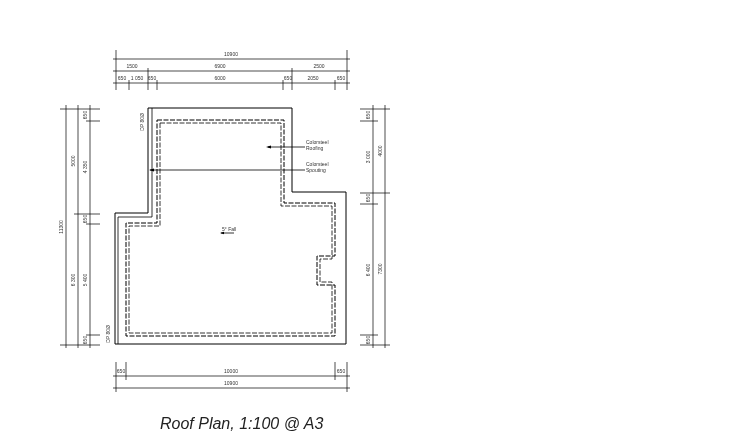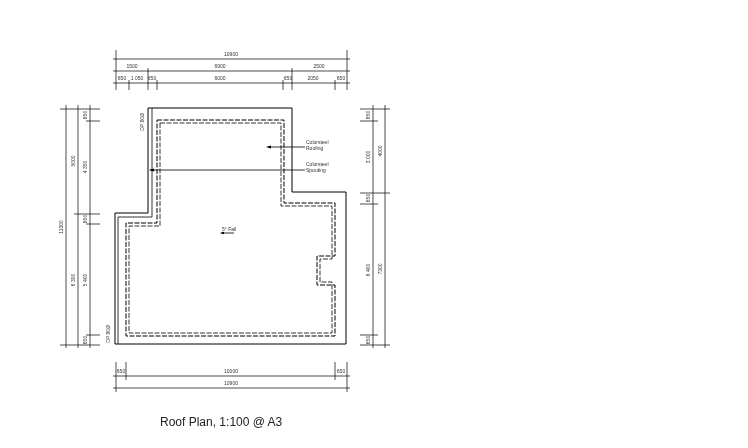--- a/index.html
+++ b/index.html
@@ -1,20 +1,20 @@
 <!DOCTYPE html>
 <html><head>
 <meta charset="utf-8">
 <style>
   html, body { margin: 0; padding: 0; background: #ffffff; }
   body { width: 748px; height: 448px; position: relative; overflow: hidden; font-family: "Liberation Sans", sans-serif; }
   #drawing { position: absolute; left: 0; top: 0; width: 748px; height: 448px; }
   .dim { font-family: "Liberation Sans", sans-serif; font-size: 5px; fill: #333; }
   .note { font-family: "Liberation Sans", sans-serif; font-size: 5px; fill: #333; }
-  .caption { position: absolute; left: 160px; top: 415px; font-size: 12px; color: #222; font-family: "Liberation Sans", sans-serif; white-space: nowrap; }
+  .caption { position: absolute; left: 160px; top: 415px; font-size: 16px; color: #222; font-family: "Liberation Sans", sans-serif; white-space: nowrap; font-style: italic; }
 </style>
 </head>
 <body>
 
 <svg id="drawing" viewBox="0 0 748 448" xmlns="http://www.w3.org/2000/svg">
   <g stroke="#000" fill="none">
 
     <path stroke-width="1" d="M148,108 L292,108 L292,192 L346,192 L346,344 L115,344 L115,213 L148,213 Z"></path>
     <path stroke-width="0.8" d="M152,108 L152,217 L118,217 L118,344"></path>
 

